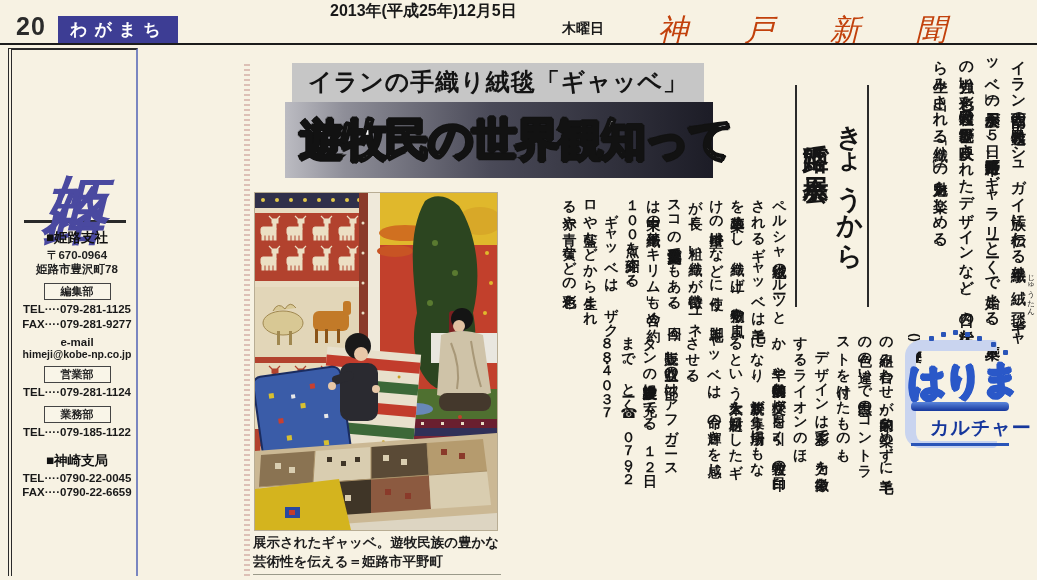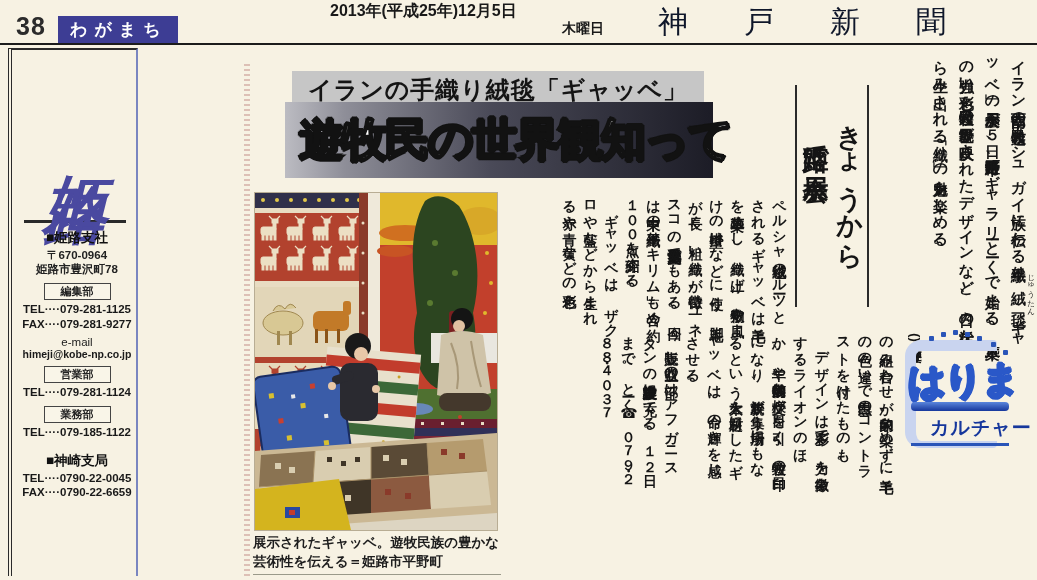--- a/index.html
+++ b/index.html
@@ -4,37 +4,37 @@
 <style>
   html,body{margin:0;padding:0;}
   body{font-family:"Liberation Sans","DejaVu Sans",sans-serif;background:#ffffff;}
   #canvas{position:relative;width:1037px;height:580px;background:#f7f2e3;overflow:hidden;color:#1a1a1a;}
 
   
   .page-num{position:absolute;left:16px;top:12px;font-size:25px;font-weight:800;color:#2b2b2b;letter-spacing:1px;}
   .section-badge{position:absolute;left:58px;top:16px;background:#3d3d94;color:#fff;font-size:17px;font-weight:700;letter-spacing:7px;padding:2px 10px 3px 12px;text-align:center;}
   .date-line{position:absolute;left:330px;top:1px;font-size:16px;font-weight:700;color:#191919;}
   .weekday{position:absolute;left:562px;top:20px;font-size:14px;font-weight:700;color:#191919;}
-  .paper-name{position:absolute;left:658px;top:2px;font-family:"Liberation Serif","DejaVu Serif",serif;font-size:30px;font-weight:400;color:#0f172a;letter-spacing:56px;white-space:nowrap;}
+  .paper-name{position:absolute;left:658px;top:10px;font-family:"Liberation Serif","DejaVu Serif",serif;font-size:30px;font-weight:400;color:#c2410c;letter-spacing:56px;white-space:nowrap;font-style:italic;}
   .header-rule{position:absolute;left:0;top:43px;width:1037px;height:2px;background:#1c1c1c;}
 
   
   .sidebar{position:absolute;left:8px;top:48px;width:130px;height:528px;border-left:4px double #2a2a2a;border-top:2px solid #2a2a2a;border-right:2px solid #7a86c0;box-sizing:border-box;padding:4px 4px 0 10px;text-align:center;}
   .city-title{writing-mode:vertical-rl;text-orientation:mixed;font-size:62px;font-weight:800;font-style:italic;color:#4a49a0;letter-spacing:8px;height:158px;margin:2px 0 6px 22px;line-height:1;}
   .city-rule{width:102px;height:0;border-top:3px solid #2a2a2a;margin:4px 0 6px 2px;}
   .branch-title{font-size:13.5px;font-weight:800;color:#111;margin:2px 0 1px;}
   .addr{font-size:11.5px;font-weight:600;color:#222;line-height:1.25;}
   .dept-label{display:inline-block;border:1.5px solid #444;font-size:11px;font-weight:700;padding:0 16px;margin:6px 0 2px;color:#222;background:#f9f5e8;}
   .tel{font-size:11.5px;font-weight:700;color:#191919;line-height:1.3;white-space:nowrap;}
-  .email-label{font-size:11.5px;font-weight:400;margin-top:4px;}
+  .email-label{font-size:11.5px;font-weight:700;margin-top:4px;}
   .email-val{font-size:10.5px;font-weight:600;}
   .kanzaki{margin-top:12px;}
 
   
-  .kicker{position:absolute;left:292px;top:63px;background:#c6c6c6;color:#141414;font-size:24px;font-weight:800;padding:3px 16px 4px;letter-spacing:1px;margin-top:8px;}
+  .kicker{position:absolute;left:292px;top:63px;background:#c6c6c6;color:#141414;font-size:24px;font-weight:800;padding:3px 16px 4px;letter-spacing:1px;}
   .headline-band{position:absolute;left:285px;top:102px;width:420px;height:76px;background:linear-gradient(90deg,#bcbcc2 0%,#8e8e98 14%,#4a4a58 48%,#1c1c26 100%);display:flex;align-items:center;padding-left:8px;}
   .headline{font-size:45px;font-weight:900;color:#ffffff;letter-spacing:-2px;white-space:nowrap;padding-left:6px;
     -webkit-text-stroke:2px #121212;
     text-shadow:2px 0 0 #121212,-2px 0 0 #121212,0 2px 0 #121212,0 -2px 0 #121212;}
 
   
   .vtext{writing-mode:vertical-rl;text-orientation:mixed;color:#151515;}
   .vtext p{margin:0;padding:0;}
   .lead{position:absolute;left:845px;top:50px;width:190px;height:292px;font-size:15px;line-height:26px;font-weight:600;}
   .lead rt{font-size:7.5px;font-weight:400;}
@@ -61,21 +61,21 @@
     text-shadow:2px 0 0 #2a58c8,-2px 0 0 #2a58c8,0 2px 0 #2a58c8,0 -2px 0 #2a58c8;}
   .harima-bar{position:absolute;left:8px;top:72px;width:98px;height:9px;border-radius:4px;background:linear-gradient(180deg,#5a86dc,#16379c);}
   .harima-sub{position:absolute;left:27px;top:85px;font-size:19px;font-weight:900;color:#16379c;letter-spacing:1px;white-space:nowrap;}
   .harima-underline{position:absolute;left:8px;top:113px;width:98px;height:2.5px;background:#2a55b8;}
 </style>
 </head>
 <body>
 
 <div id="canvas">
 
-  <div class="page-num">38</div>
+  <div class="page-num">20</div>
   <div class="section-badge">わがまち</div>
   <div class="date-line">2013年(平成25年)12月5日</div>
   <div class="weekday">木曜日</div>
   <div class="paper-name">神戸新聞</div>
   <div class="header-rule"></div>
 
   <div class="sidebar">
     <div class="city-title">姫路</div>
     <div class="city-rule"></div>
     <div class="branch-title">■姫路支社</div>

